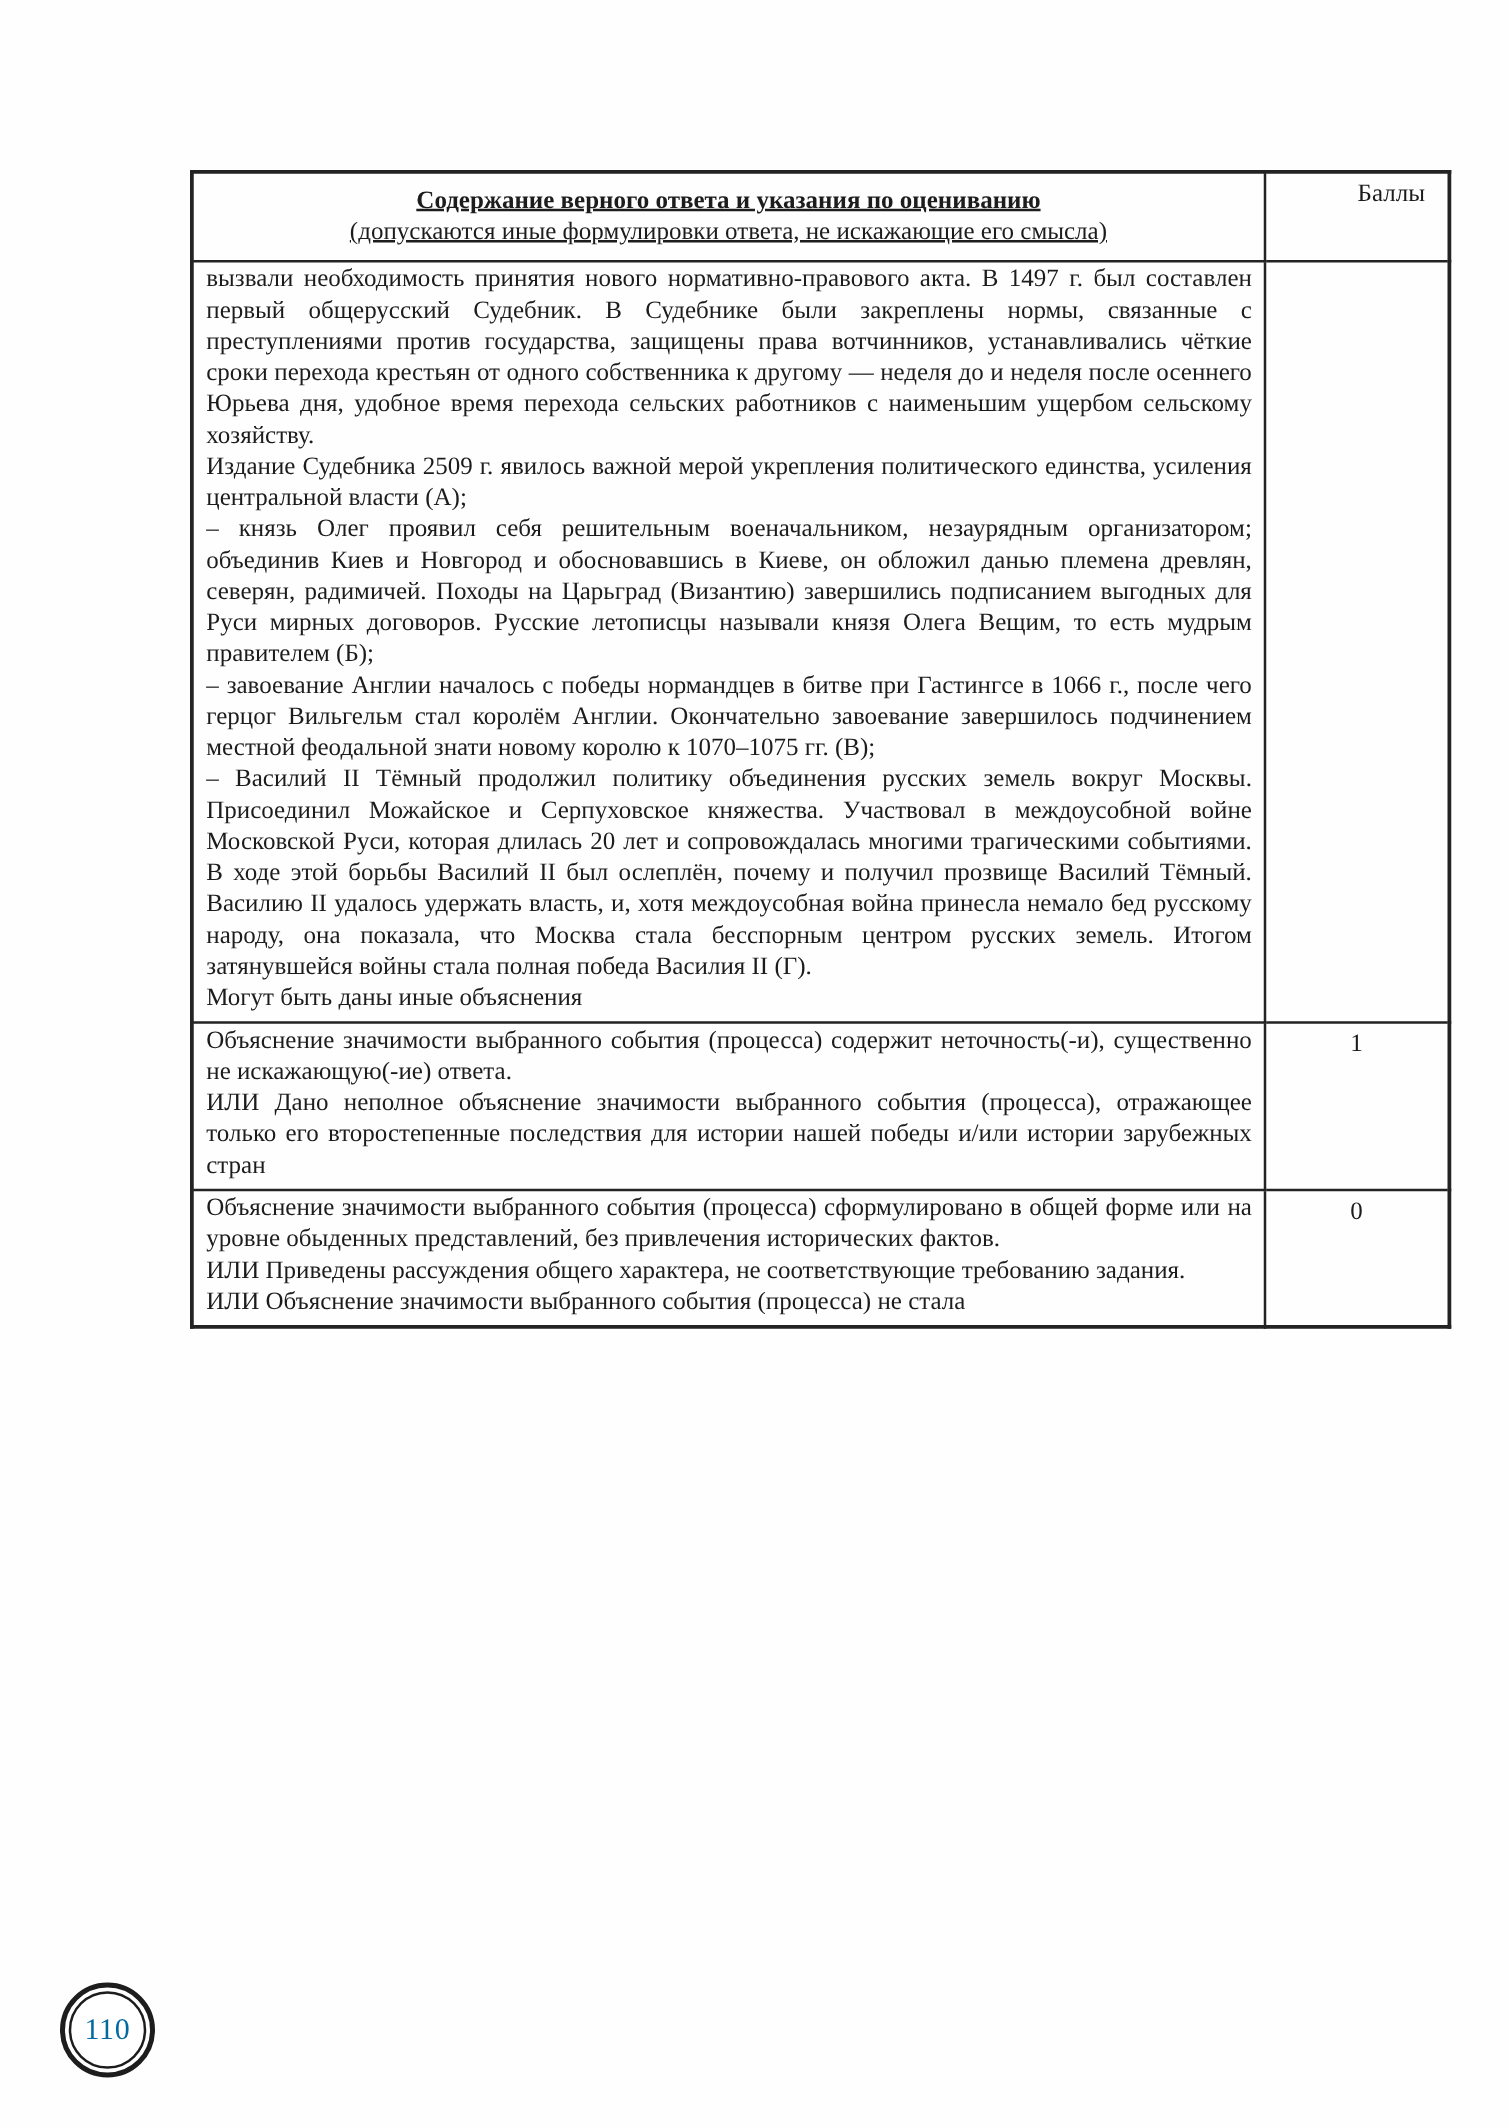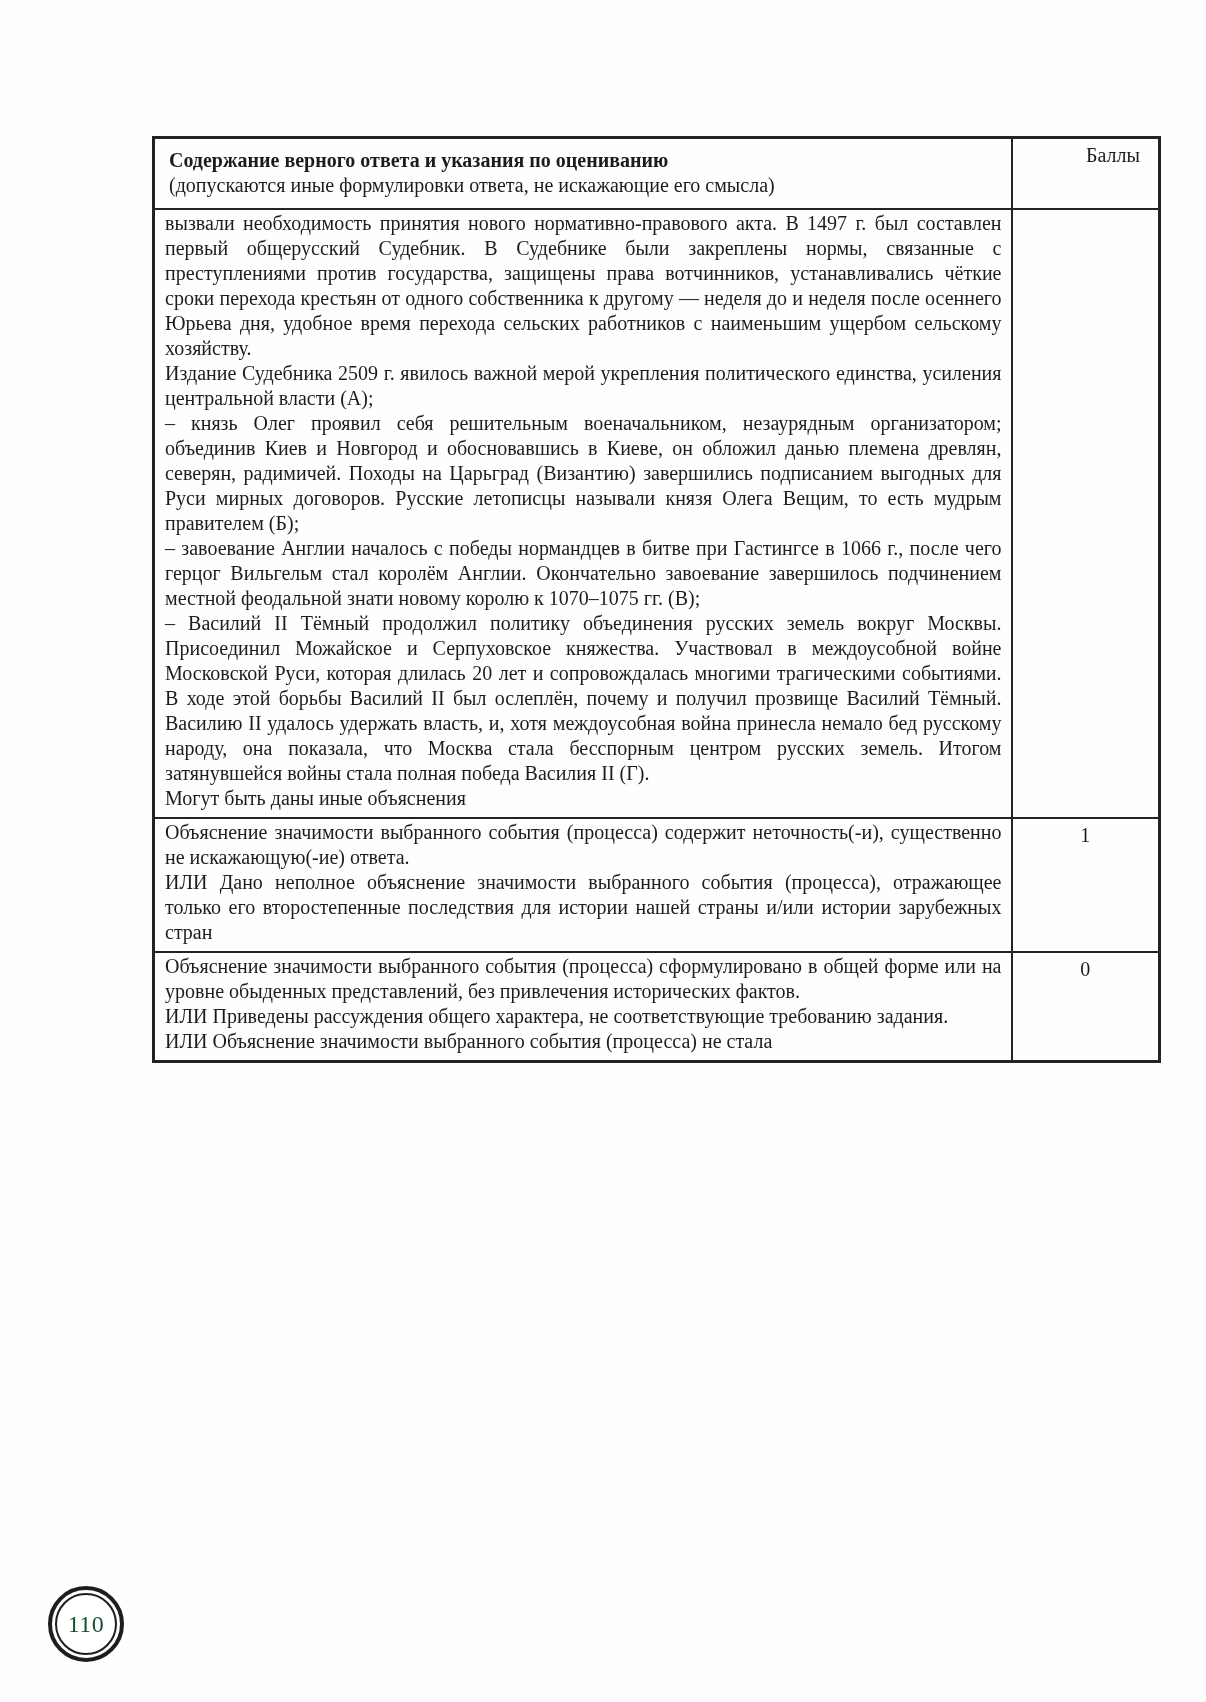--- a/index.html
+++ b/index.html
@@ -15,21 +15,21 @@
     border:3px solid #232323;
   }
   table.rubric td,table.rubric th{
     border:2px solid #232323;
     font-size:20px;line-height:25px;font-weight:normal;
     vertical-align:top;
   }
   col.c-content{width:858px;}
   col.c-score{width:148px;}
   .header-cell{
-    text-align:left;padding:9px 14px 10px 14px;vertical-align:middle;
+    text-align:center;padding:9px 14px 10px 14px;vertical-align:middle;text-decoration:underline;
   }
   .header-line1{font-weight:bold;}
   .header-line2{font-weight:normal;}
   .header-score{
     text-align:right;vertical-align:middle;font-weight:bold;padding:4px 18px;
   }
   .text-cell{padding:1px 9px 6px 10px;}
   .text-cell p{
     margin:0;text-align:justify;
     -webkit-hyphens:manual;hyphens:manual;
@@ -45,21 +45,21 @@
   .page-badge{
     position:absolute;left:48px;top:1586px;width:76px;height:76px;
     border:4px solid #1d1d1d;border-radius:50%;
     display:flex;align-items:center;justify-content:center;box-sizing:border-box;
     background:#fff;
   }
   .page-badge-inner{
     width:62px;height:62px;border:2px solid #1d1d1d;border-radius:50%;
     display:flex;align-items:center;justify-content:center;box-sizing:border-box;
   }
-  .page-number{font-size:24px;color:#14532d;letter-spacing:0.5px;}
+  .page-number{font-size:24px;color:#0369a1;letter-spacing:0.5px;}
 </style>
 </head>
 <body>
 
 <div class="sheet">
 
   <table class="rubric">
     <colgroup>
         <col class="c-content">
         <col class="c-score">
@@ -83,21 +83,21 @@
         <p>– Василий II Тёмный продолжил политику объединения русских земель вокруг Москвы. Присоединил Можайское и Серпуховское княжества. Участвовал в меж­доусобной войне Московской Руси, которая длилась 20 лет и сопровождалась мно­гими трагическими событиями. В ходе этой борьбы Василий II был ослеплён, по­чему и получил прозвище Василий Тёмный. Василию II удалось удержать власть, и, хотя междоусобная война принесла немало бед русскому народу, она показала, что Москва стала бесспорным центром русских земель. Итогом затянувшейся войны стала полная победа Василия II (Г).</p>
         <p>Могут быть даны иные объяснения</p>
       </td>
       <td class="score-cell"></td>
     </tr>
 
 
     <tr>
       <td class="text-cell">
         <p>Объяснение значимости выбранного события (процесса) содержит неточность(-и), существенно не искажающую(-ие) ответа.</p>
-        <p>ИЛИ Дано неполное объяснение значимости выбранного события (процесса), от­ражающее только его второстепенные последствия для истории нашей страны и/или истории зарубежных стран</p>
+        <p>ИЛИ Дано неполное объяснение значимости выбранного события (процесса), от­ражающее только его второстепенные последствия для истории нашей победы и/или истории зарубежных стран</p>
       </td>
       <td class="score-cell">1</td>
     </tr>
 
     <tr>
       <td class="text-cell">
         <p>Объяснение значимости выбранного события (процесса) сформулировано в общей форме или на уровне обыденных представлений, без привлечения исторических фактов.</p>
         <p>ИЛИ Приведены рассуждения общего характера, не соответствующие требованию задания.</p>
         <p>ИЛИ Объяснение значимости выбранного события (процесса) не стала</p>
       </td>

